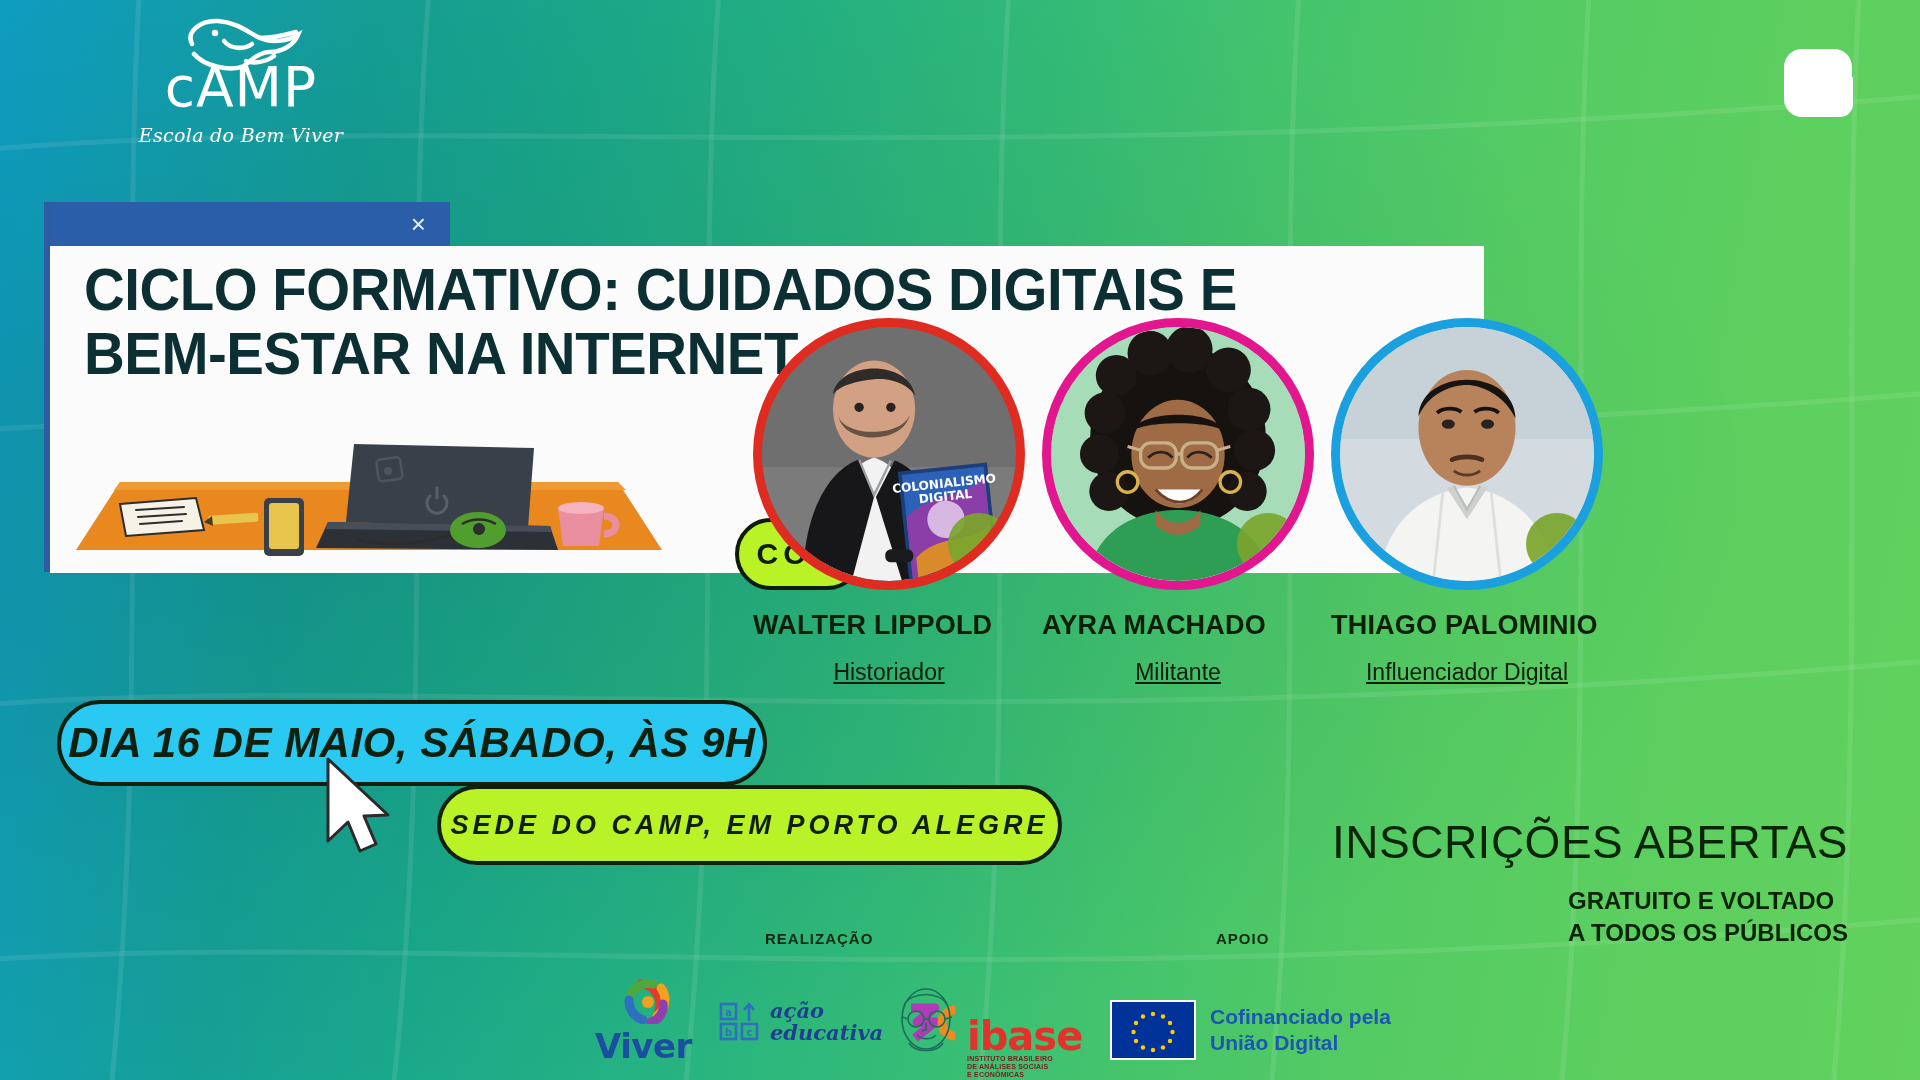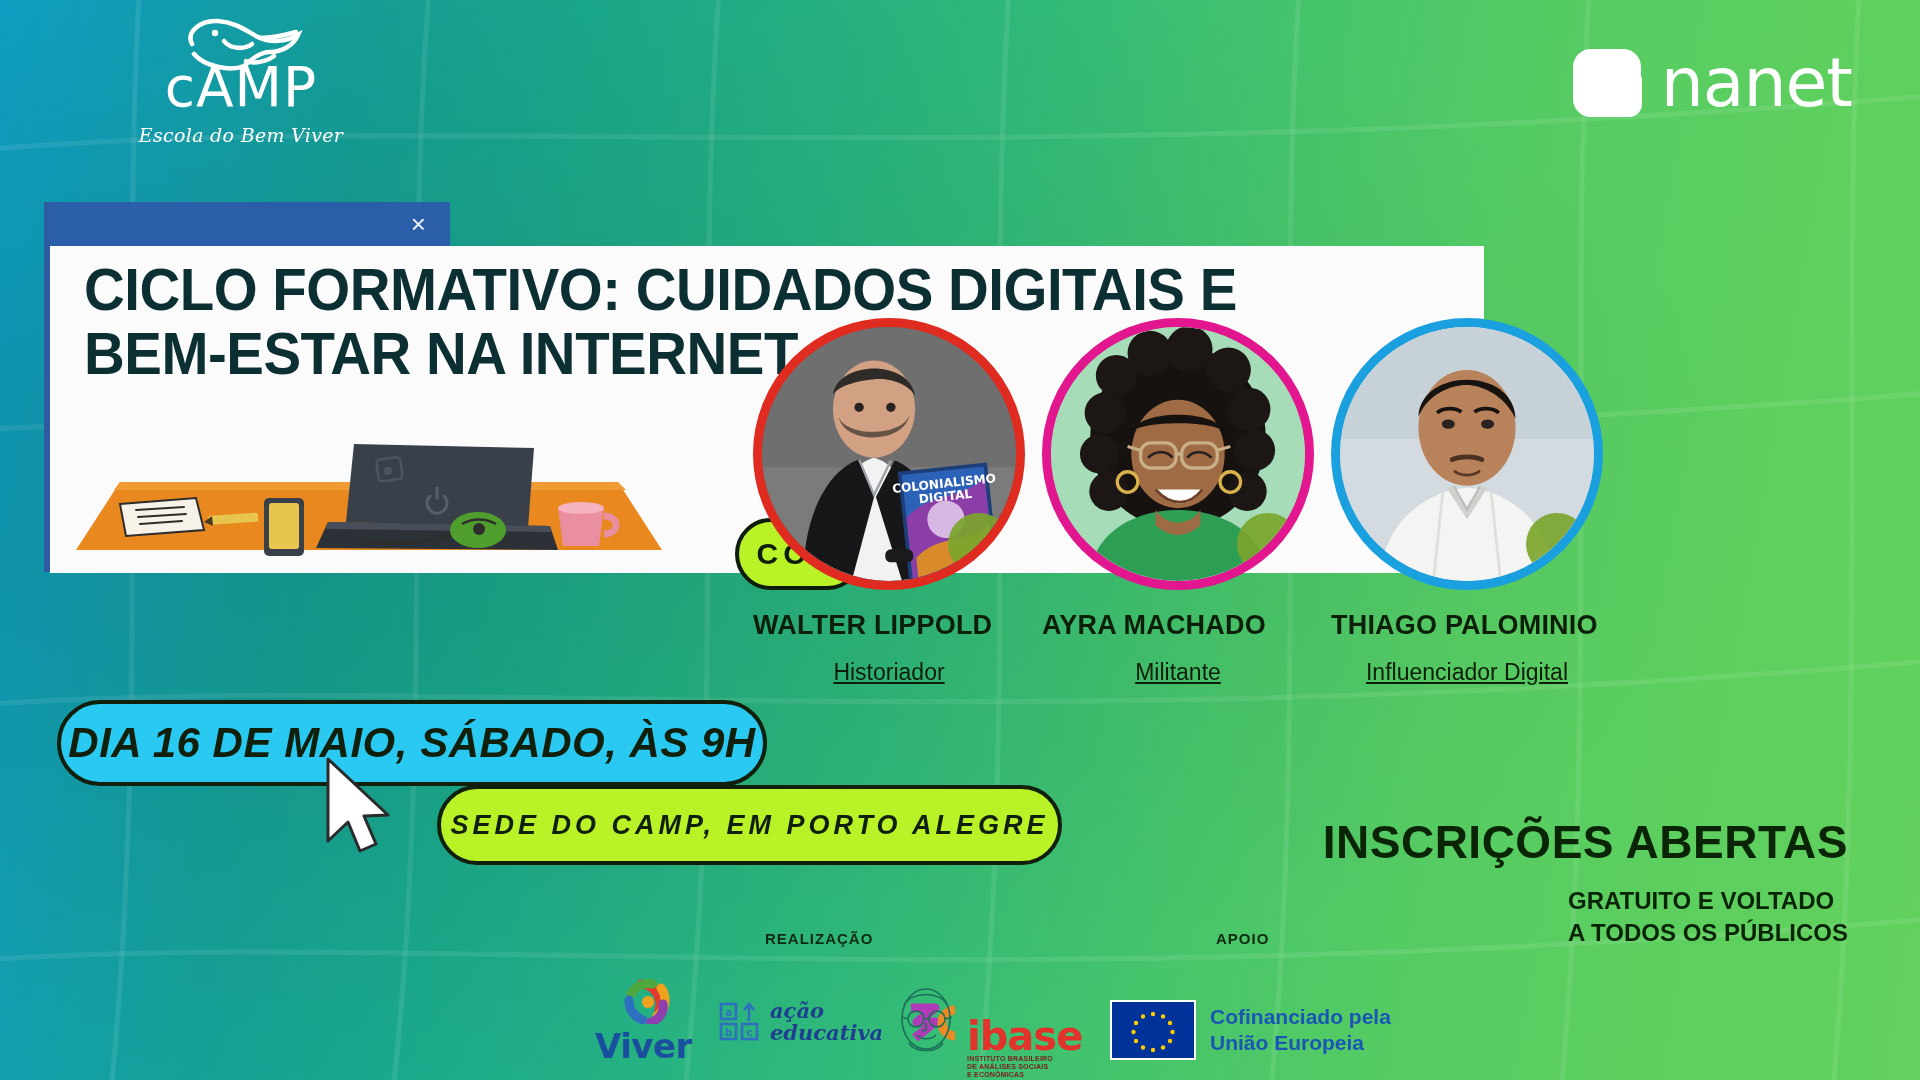--- a/index.html
+++ b/index.html
@@ -114,21 +114,21 @@
     left:437px;top:785px;width:625px;height:80px;background:#b9f227;
     font-size:27px;letter-spacing:4px;
   }
 
   
   .cursor{position:absolute;left:322px;top:755px;width:70px;height:100px;}
 
   
   .insc{
     position:absolute;right:72px;top:815px;text-align:right;
-    font-size:46px;color:#0a2406;font-weight:700;letter-spacing:.5px;
+    font-size:46px;color:#0a2406;font-weight:400;letter-spacing:.5px;
   }
   .insc-sub{
     position:absolute;right:72px;top:885px;text-align:left;
     font-size:24px;color:#0a2406;font-weight:700;line-height:1.32;
   }
 
   
   .foot-label{
     position:absolute;font-size:15px;font-weight:700;color:#0c2b10;letter-spacing:1px;
   }
@@ -191,21 +191,20 @@
         <path d="M72,47 C80,50 92,48 100,42"></path>
       </g>
       <circle cx="41" cy="19" r="3.2" fill="#ffffff"></circle>
     </svg>
     <div class="camp-word">cAMP</div>
     <div class="camp-tag">Escola do Bem Viver</div>
   </div>
 
   <div class="nanet">
     <span class="nanet-mark"></span>
-    <span class="nanet-word">nanet</span>
   </div>
 
   <div class="winshadow"></div>
   <div class="win">
     <div class="win-close">×</div>
   </div>
   <div class="win-body"></div>
   <div class="title">CICLO FORMATIVO: CUIDADOS DIGITAIS E BEM-ESTAR NA INTERNET</div>
 
   <svg class="desk" viewBox="0 0 620 145">
@@ -472,17 +471,17 @@
             <circle cx="31" cy="45.5" r="2.2"></circle>
           <circle cx="24" cy="39" r="2.2"></circle>
             <circle cx="21.5" cy="30" r="2.2"></circle>
           <circle cx="24" cy="21" r="2.2"></circle>
             <circle cx="31" cy="14.5" r="2.2"></circle>
         </g>
       </svg>
     </div>
     <div>
       <div class="eu-word">Cofinanciado pela</div>
-      <div class="eu-word">União Europeia</div>
+      <div class="eu-word">União Digital</div>
     </div>
   </div>
 
 </div>
 
 </body></html>

